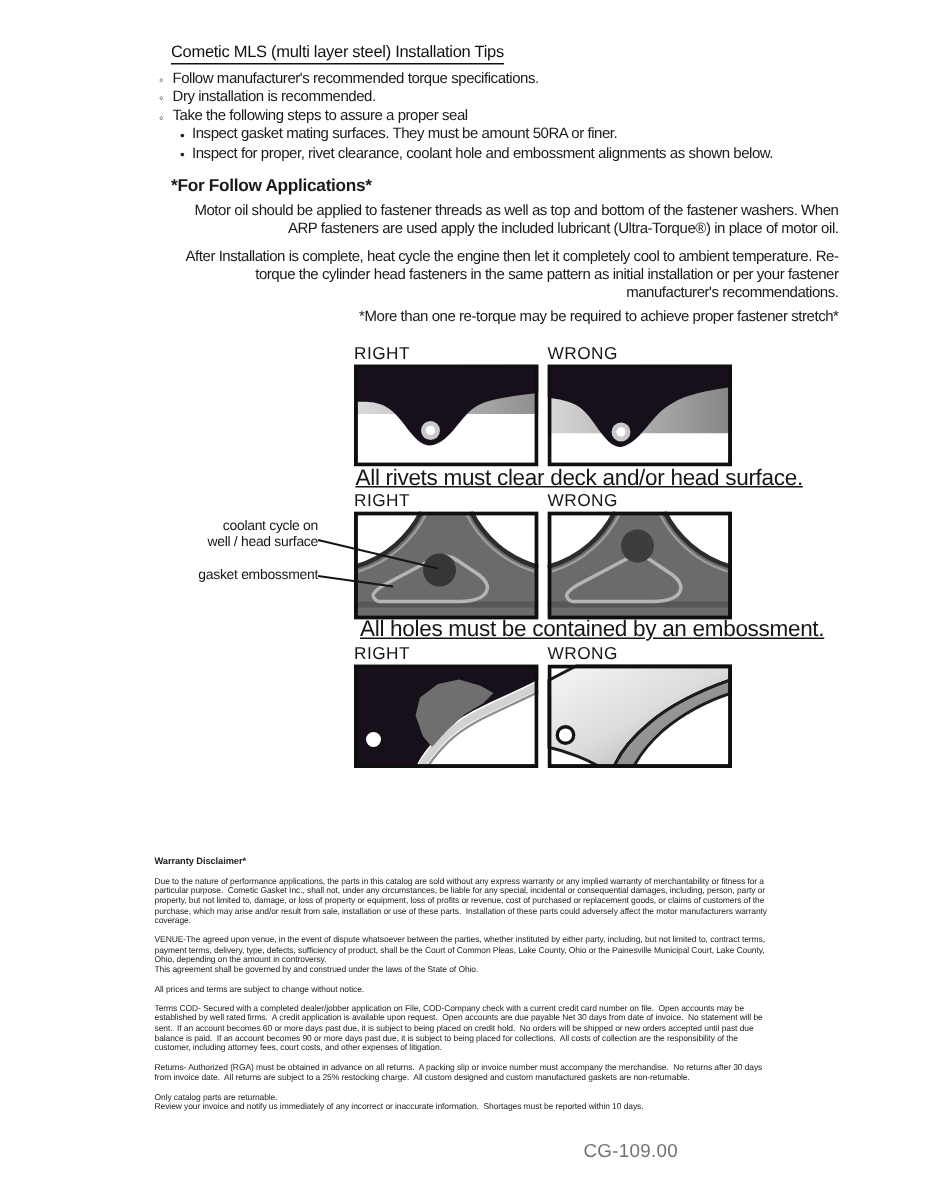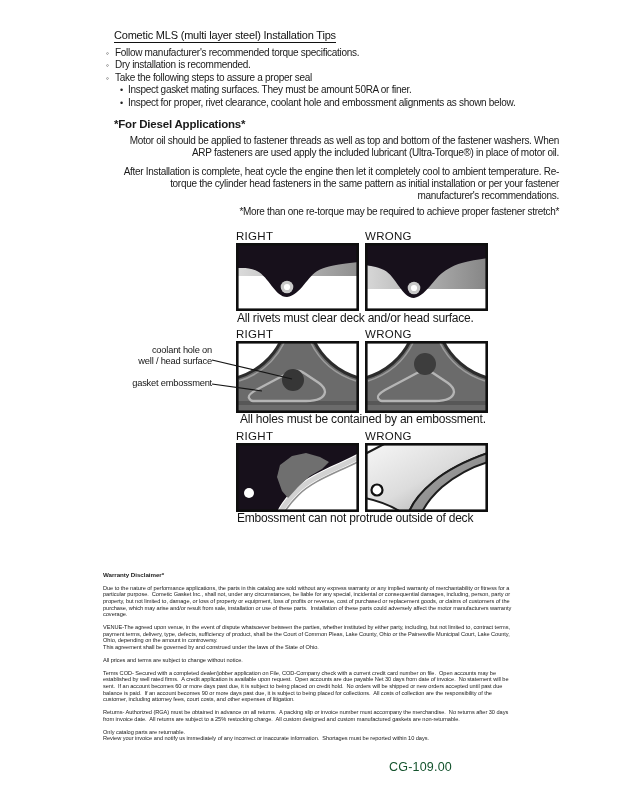--- a/index.html
+++ b/index.html
@@ -14,29 +14,29 @@
   }
   .bullets{left:106px;top:47px;font-size:10px;letter-spacing:-0.3px;line-height:12.4px;}
   .bullet-row{display:flex;white-space:nowrap;}
   .bullet-row .mk{width:9px;flex:none;font-size:8.5px;line-height:12.4px;color:#222;}
   .bullet-row.sub{margin-left:14px;}
   .bullet-row.sub .mk{width:8px;font-size:9px;}
   .h2{left:114px;top:118px;font-size:11.5px;font-weight:bold;letter-spacing:-0.2px;white-space:nowrap;}
   .para{left:114px;width:445px;font-size:10px;letter-spacing:-0.3px;line-height:12.2px;text-align:right;}
   .p1{top:135px;} .p2{top:166px;} .pnote{top:206px;white-space:nowrap;}
   .fig-label{width:123px;text-align:left;font-size:11.5px;letter-spacing:0.3px;color:#161616;white-space:nowrap;}
-  .cap{font-size:12px;letter-spacing:-0.2px;line-height:11.2px;color:#161616;white-space:nowrap;}
+  .cap{font-size:15px;letter-spacing:-0.2px;line-height:11.2px;color:#161616;white-space:nowrap;text-decoration:underline;}
   .panel{display:block;}
   .callout{width:104px;text-align:right;font-size:9.3px;letter-spacing:-0.2px;line-height:11px;color:#161616;white-space:nowrap;}
   .leaders{pointer-events:none;z-index:5;}
   .disclaimer{left:103px;top:572px;width:413px;font-size:5.65px;letter-spacing:-0.05px;line-height:6.65px;color:#222;}
   .disclaimer .dh{font-size:6.2px;font-weight:bold;margin:0 0 6px 0;}
   .disclaimer p{margin:0 0 6.2px 0;white-space:pre-wrap;}
   .disclaimer .blk{display:block;}
-  .page-code{left:389px;top:760px;font-size:12.5px;letter-spacing:0.2px;color:#14532d;white-space:nowrap;}
+  .page-code{left:389px;top:760px;font-size:12.5px;letter-spacing:0.2px;color:#737373;white-space:nowrap;}
 </style>
 </head>
 <body>
 
 <div class="page">
 
   <div class="abs doc-title">Cometic MLS (multi layer steel) Installation Tips</div>
 
   <div class="abs bullets">
     <div class="bullet-row">
@@ -54,21 +54,21 @@
     <div class="bullet-row sub">
       <span class="mk">•</span>
       <span>Inspect gasket mating surfaces.  They must be amount 50RA or finer.</span>
     </div>
     <div class="bullet-row sub">
       <span class="mk">•</span>
       <span>Inspect for proper, rivet clearance, coolant hole and embossment alignments as shown below.</span>
     </div>
   </div>
 
-  <div class="abs h2">*For Diesel Applications*</div>
+  <div class="abs h2">*For Follow Applications*</div>
   <div class="abs para p1">Motor oil should be applied to fastener threads as well as top and bottom of the fastener washers. When ARP fasteners are used apply the included lubricant (Ultra-Torque®) in place of motor oil.</div>
   <div class="abs para pnote">*More than one re-torque may be required to achieve proper fastener stretch*</div>
   <div class="abs para p2">After Installation is complete, heat cycle the engine then let it completely cool to ambient temperature. Re-torque the cylinder head fasteners in the same pattern as initial installation or per your fastener manufacturer's recommendations.</div>
 
   <div class="abs fig-label" style="left:236px;top:230px">RIGHT</div>
   <div class="abs fig-label" style="left:365px;top:230px">WRONG</div>
 
   <svg class="abs panel" style="left:236px;top:243px" width="123" height="68" viewBox="0 0 123 68">
     <defs>
       <linearGradient id="g1a" x1="0" y1="0" x2="1" y2="0">
@@ -100,21 +100,21 @@
     <circle cx="49" cy="45" r="3.1" fill="#ffffff"></circle>
     <rect x="1.3" y="1.3" width="120.4" height="65.4" fill="none" stroke="#0f0f0f" stroke-width="2.6"></rect>
   </svg>
 
   <div class="abs cap" style="left:237px;top:313px">All rivets must clear deck and/or head surface.</div>
 
   <div class="abs fig-label" style="left:236px;top:328px">RIGHT</div>
   <div class="abs fig-label" style="left:365px;top:328px">WRONG</div>
 
   <div class="abs callout" style="left:108px;top:345px">
-    <span class="blk" style="display:block">coolant hole on</span>
+    <span class="blk" style="display:block">coolant cycle on</span>
     <span class="blk" style="display:block">well / head surface</span>
   </div>
   <div class="abs callout" style="left:108px;top:378px">gasket embossment</div>
 
   <svg class="abs panel" style="left:236px;top:341px" width="123" height="72" viewBox="0 0 123 72">
     <rect width="123" height="72" fill="#6b6b6b"></rect>
     <rect x="0" y="60" width="123" height="4" fill="#575757"></rect>
     <path d="M0,0 H45 C37,16 22,31 0,37 Z" fill="#ffffff"></path>
     <path d="M123,0 H78 C86,16 101,31 123,37 Z" fill="#ffffff"></path>
     <path d="M45,0 C37,16 22,31 0,37" fill="none" stroke="#2c2c2c" stroke-width="3"></path>
@@ -173,21 +173,20 @@
       </linearGradient>
     </defs>
     <rect width="123" height="69" fill="#ffffff"></rect>
     <path d="M0,11 L21,0 H123 V10 C100,18 81,28 68,39 C56,49 48,59 44,69 H36 C28,64 14,58 0,55 Z" fill="url(#g3a)" stroke="#1c1c1c" stroke-width="2"></path>
     <path d="M44,69 C48,59 56,49 68,39 C81,28 100,18 123,10 V19 C104,25 89,34 77,44 C67,53 61,61 57,69 Z" fill="url(#g3b)" stroke="#1c1c1c" stroke-width="2"></path>
     <circle cx="12" cy="47" r="5.5" fill="#ffffff" stroke="#111111" stroke-width="2.2"></circle>
     <rect x="1.3" y="1.3" width="120.4" height="66.4" fill="none" stroke="#0f0f0f" stroke-width="2.6"></rect>
   </svg>
 
   <div class="abs cap" style="left:237px;top:513px">
-    <span style="display:block">Embossment can not protrude outside of deck</span>
   </div>
 
   <div class="abs disclaimer">
     <div class="dh">Warranty Disclaimer*</div>
     <p>Due to the nature of performance applications, the parts in this catalog are sold without any express warranty or any implied warranty of merchantability or fitness for a particular purpose.  Cometic Gasket Inc., shall not, under any circumstances, be liable for any special, incidental or consequential damages, including, person, party or property, but not limited to, damage, or loss of property or equipment, loss of profits or revenue, cost of purchased or replacement goods, or claims of customers of the purchase, which may arise and/or result from sale, installation or use of these parts.  Installation of these parts could adversely affect the motor manufacturers warranty coverage.</p>
     <p><span class="blk">VENUE-The agreed upon venue, in the event of dispute whatsoever between the parties, whether instituted by either party, including, but not limited to, contract terms, payment terms, delivery, type, defects, sufficiency of product, shall be the Court of Common Pleas, Lake County, Ohio or the Painesville Municipal Court, Lake County, Ohio, depending on the amount in controversy.</span><span class="blk">This agreement shall be governed by and construed under the laws of the State of Ohio.</span></p>
     <p>All prices and terms are subject to change without notice.</p>
     <p>Terms COD- Secured with a completed dealer/jobber application on File, COD-Company check with a current credit card number on file.  Open accounts may be established by well rated firms.  A credit application is available upon request.  Open accounts are due payable Net 30 days from date of invoice.  No statement will be sent.  If an account becomes 60 or more days past due, it is subject to being placed on credit hold.  No orders will be shipped or new orders accepted until past due balance is paid.  If an account becomes 90 or more days past due, it is subject to being placed for collections.  All costs of collection are the responsibility of the customer, including attorney fees, court costs, and other expenses of litigation.</p>
     <p>Returns- Authorized (RGA) must be obtained in advance on all returns.  A packing slip or invoice number must accompany the merchandise.  No returns after 30 days from invoice date.  All returns are subject to a 25% restocking charge.  All custom designed and custom manufactured gaskets are non-returnable.</p>
     <p><span class="blk">Only catalog parts are returnable.</span><span class="blk">Review your invoice and notify us immediately of any incorrect or inaccurate information.  Shortages must be reported within 10 days.</span></p>

